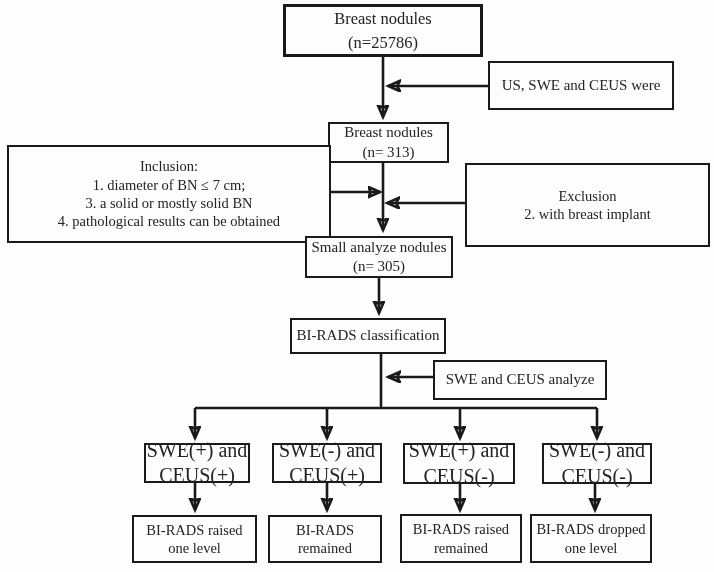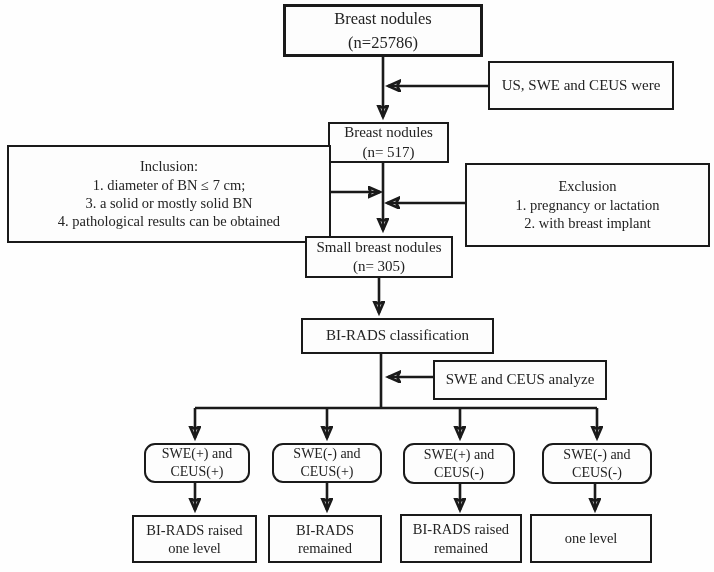--- a/index.html
+++ b/index.html
@@ -35,21 +35,21 @@
     flex-direction:column;
     align-items:center;
     justify-content:center;
     text-align:left;
     line-height:1.27;
   }
   .box.thick{border-width:3px;}
   .fs-xl{font-size:16.5px;line-height:1.42;}
   .fs-lg{font-size:15px;}
   .fs-md{font-size:14.5px;}
-  .fs-sm{font-size:14px;border-radius:11px;}
+  .fs-sm{font-size:20px;}
 </style>
 </head>
 <body>
 
 <div class="canvas">
 
   <svg class="connectors" viewBox="0 0 714 572">
     <defs>
       <marker id="arrow" markerUnits="userSpaceOnUse" markerWidth="16" markerHeight="13" refX="12.5" refY="5.75" orient="auto">
         <path class="ah" d="M0.5,0.5 L12.5,5.75 L0.5,11 L3.4,5.75 Z"></path>
@@ -78,42 +78,41 @@
     <div>Breast nodules</div>
     <div>(n=25786)</div>
   </div>
 
   <div class="box fs-lg" style="left:488px;top:61px;width:186px;height:49px">
     <div>US, SWE and CEUS were</div>
   </div>
 
   <div class="box fs-lg" style="left:328px;top:122px;width:121px;height:41px">
     <div>Breast nodules</div>
-    <div>(n= 517)</div>
+    <div>(n= 313)</div>
   </div>
 
   <div class="box fs-md" style="left:7px;top:145px;width:324px;height:98px">
     <div>Inclusion:</div>
     <div>1. diameter of BN ≤ 7 cm;</div>
     <div>3. a solid or mostly solid BN</div>
     <div>4. pathological results can be obtained</div>
   </div>
 
   <div class="box fs-md" style="left:465px;top:163px;width:245px;height:84px">
     <div>Exclusion</div>
-    <div>1. pregnancy or lactation</div>
     <div>2. with breast implant</div>
   </div>
 
   <div class="box fs-lg" style="left:305px;top:236px;width:148px;height:42px">
-    <div>Small breast nodules</div>
+    <div>Small analyze nodules</div>
     <div>(n= 305)</div>
   </div>
 
-  <div class="box fs-lg" style="left:301px;top:318px;width:193px;height:36px">
+  <div class="box fs-lg" style="left:290px;top:318px;width:156px;height:36px">
     <div>BI-RADS classification</div>
   </div>
 
   <div class="box fs-lg" style="left:433px;top:360px;width:174px;height:40px">
     <div>SWE and CEUS analyze</div>
   </div>
 
   <div class="box fs-sm" style="left:144px;top:443px;width:106px;height:40px">
     <div>SWE(+) and</div>
     <div>CEUS(+)</div>
@@ -137,16 +136,17 @@
   </div>
   <div class="box fs-md" style="left:268px;top:515px;width:114px;height:48px">
     <div>BI-RADS</div>
     <div>remained</div>
   </div>
   <div class="box fs-md" style="left:400px;top:514px;width:122px;height:49px">
     <div>BI-RADS raised</div>
     <div>remained</div>
   </div>
   <div class="box fs-md" style="left:530px;top:514px;width:122px;height:49px">
+    <div>BI-RADS dropped</div>
     <div>one level</div>
   </div>
 
 </div>
 
 </body></html>

